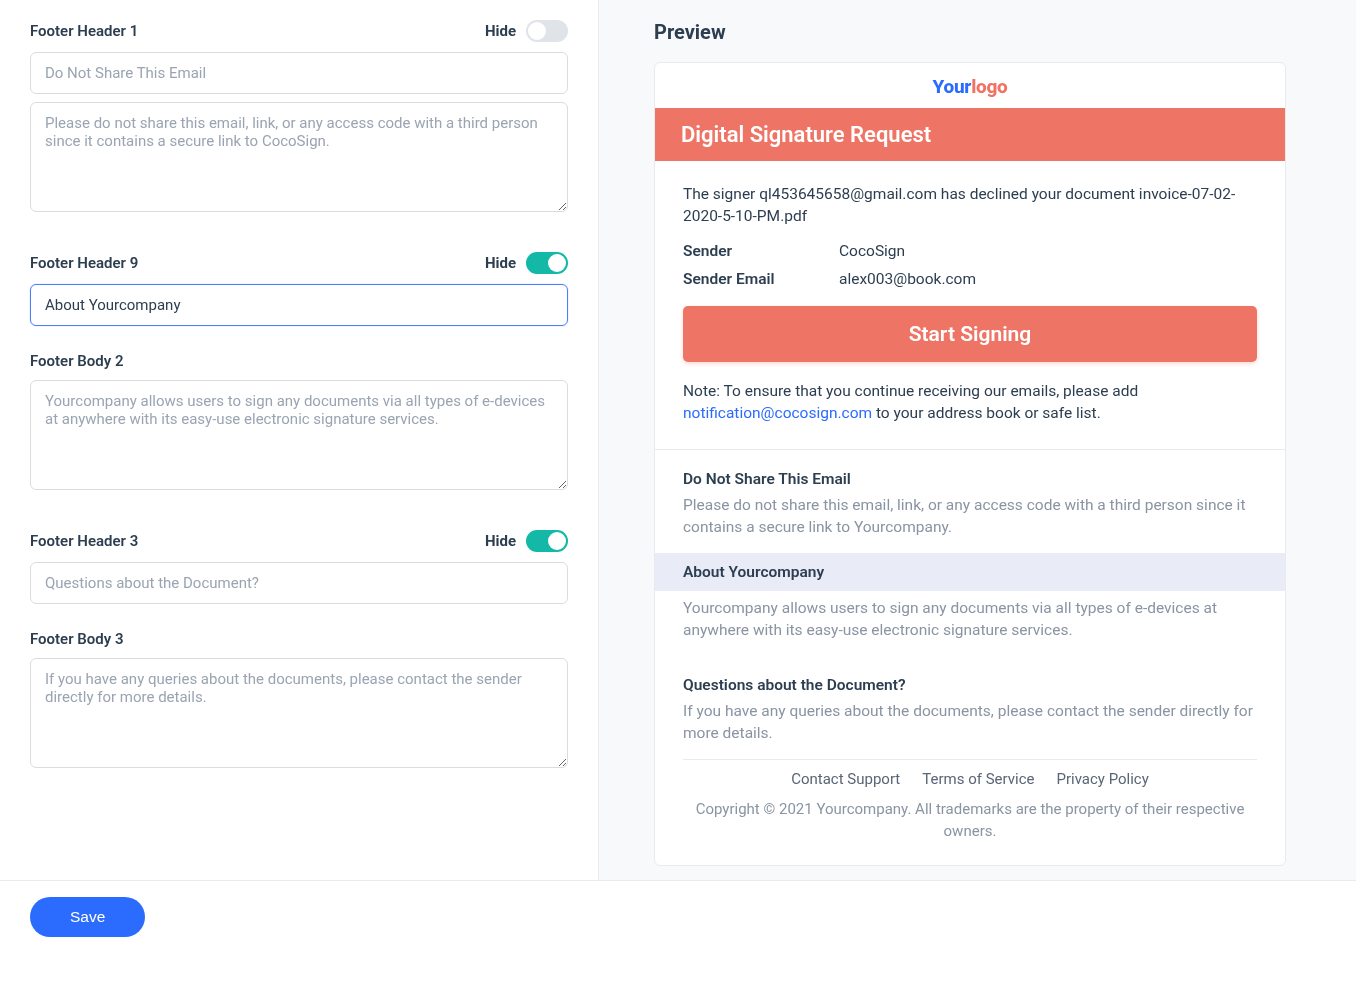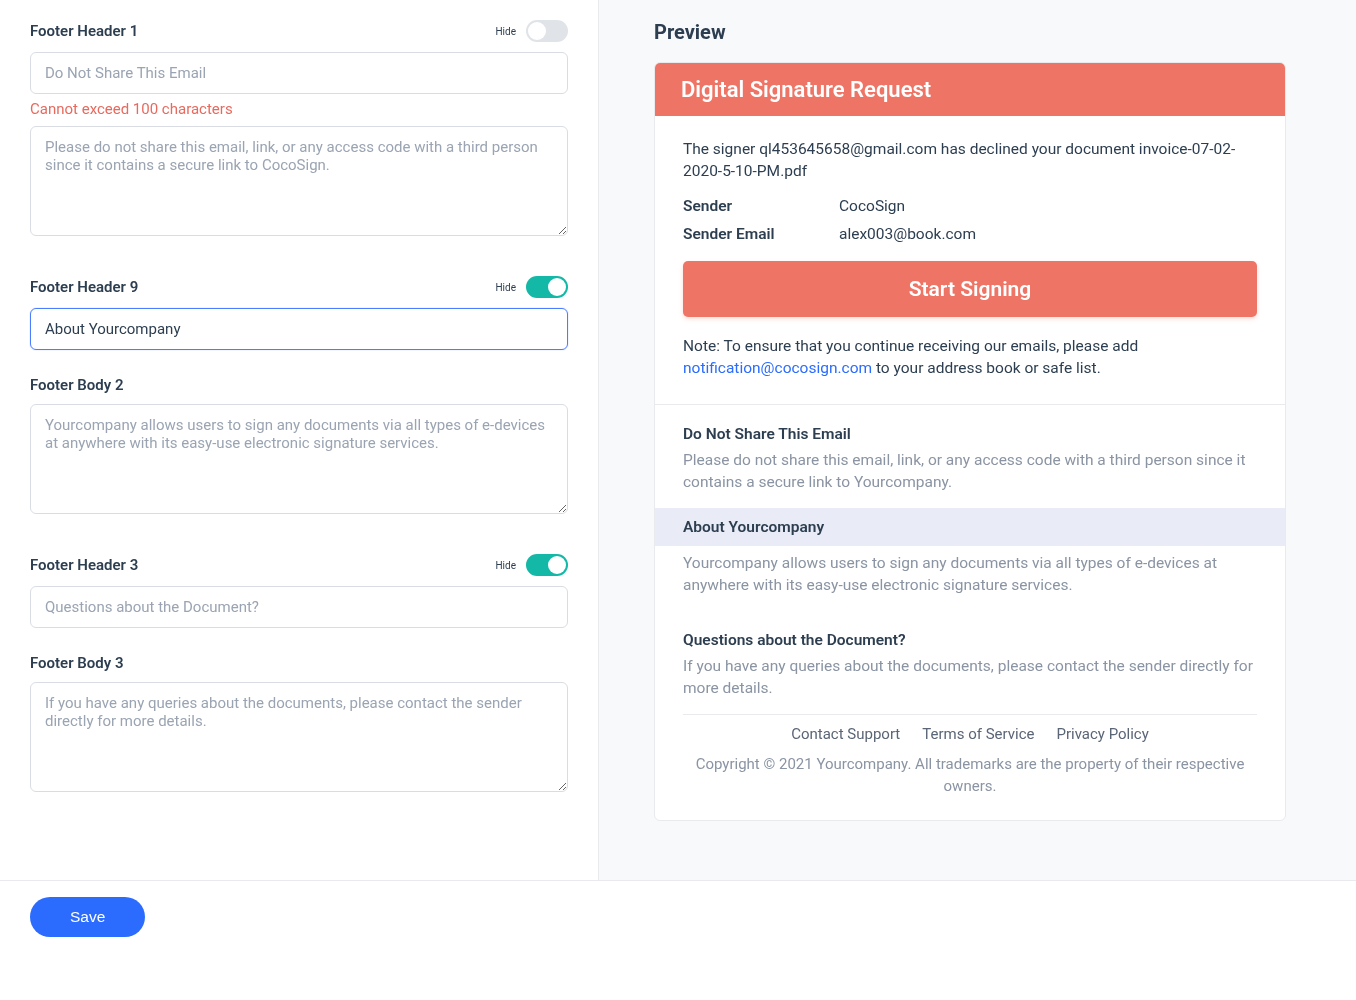--- a/index.html
+++ b/index.html
@@ -55,22 +55,23 @@
       font-weight: 600;
       color: #2c3e50;
       font-size: 15px;
     }
     .hide-toggle {
       display: flex;
       align-items: center;
       gap: 10px;
     }
     .hide-label {
-      font-size: 10px;
-      color: #2c3e50;
+      font-size: 15px;
+      color: #2c3e50;
+      font-weight: bold;
     }
     .toggle {
       width: 42px;
       height: 22px;
       border-radius: 11px;
       position: relative;
       cursor: pointer;
     }
     .toggle.off {
       background: #e0e4e8;
@@ -267,21 +268,20 @@
       <div class="form-header-row">
         <span class="form-label">Footer Header 1</span>
         <div class="hide-toggle">
           <span class="hide-label">Hide</span>
           <div class="toggle off">
               <div class="toggle-knob"></div>
             </div>
         </div>
       </div>
       <input type="text" class="text-input" placeholder="Do Not Share This Email" style="">
-      <div class="error-text">Cannot exceed 100 characters</div>
     </div>
 
     <div class="form-group">
       <textarea class="textarea" placeholder="Please do not share this email, link, or any access code with a third person since it contains a secure link to CocoSign." style=""></textarea>
     </div>
 
     <div class="spacer-md"></div>
 
     <div class="form-group">
       <div class="form-header-row">
@@ -327,20 +327,23 @@
         <span class="form-label">Footer Body 3</span>
       </div>
       <textarea class="textarea" placeholder="If you have any queries about the documents, please contact the sender directly for more details." style=""></textarea>
     </div>
     <div class="spacer-md"></div>
   </div>
 
   <div class="right-panel">
     <div class="preview-title">Preview</div>
     <div class="preview-card">
+      <div class="logo-area">
+        <span class="logo-your">Your</span><span class="logo-logo">logo</span>
+      </div>
       <div class="banner">Digital Signature Request</div>
       <div class="preview-body">
         <div class="preview-text">The signer ql453645658@gmail.com has declined your document invoice-07-02-2020-5-10-PM.pdf</div>
         <div class="kv-row">
           <div class="kv-key">Sender</div>
           <div class="kv-val">CocoSign</div>
         </div>
         <div class="kv-row">
           <div class="kv-key">Sender Email</div>
           <div class="kv-val">alex003@book.com</div>

